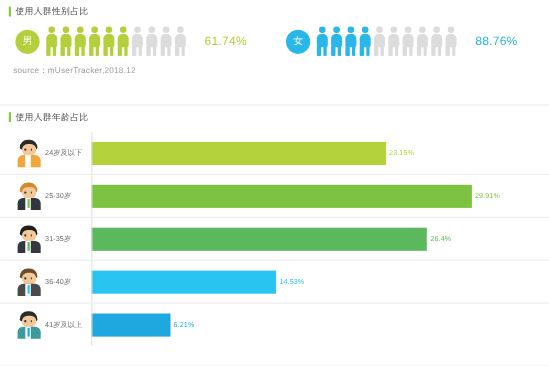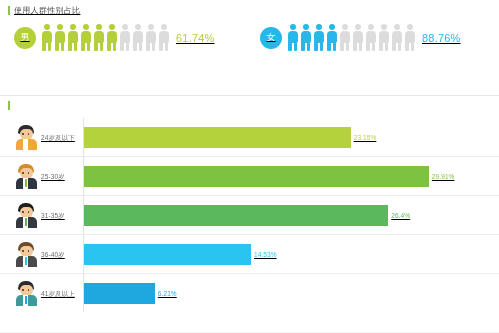--- a/index.html
+++ b/index.html
@@ -10,21 +10,20 @@
     background: #f4f4f4;
     font-family: "Liberation Sans", "DejaVu Sans", sans-serif;
     overflow: hidden;
   }
 
   .page {
     position: relative;
     width: 499px;
     height: 313px;
     background: #ffffff;
-    text-decoration: underline;
   }
 
   
   .panel {
     position: relative;
     background: #ffffff;
   }
   .panel-gender {
     height: 96px;
     border-bottom: 1px solid #e8e8e8;
@@ -124,21 +123,21 @@
   .person .leg-l { left: 1px; }
   .person .leg-r { right: 1px; }
 
   .p-male-on   { color: #b4cf3c; }
   .p-male-off  { color: #dcdcdc; }
   .p-female-on { color: #29b6e8; }
   .p-female-off{ color: #dcdcdc; }
 
   .gender-pct {
     font-size: 11px;
-    margin-left: 7px;
+    margin-left: 17px;
     letter-spacing: .2px;
     white-space: nowrap;
   }
   .gender-pct.male { color: #b4cf3c; }
   .gender-pct.female { color: #29b6e8; }
 
   .source {
     padding: 8px 0 0 12px;
     font-size: 7.5px;
     color: #9a9a9a;
@@ -398,26 +397,28 @@
               <i class="body"></i>
               <i class="leg-l"></i>
               <i class="leg-r"></i>
             </span>
         </div>
         <span class="gender-pct female">88.76%</span>
       </div>
 
     </div>
 
+    <div class="source">source：mUserTracker,2018.12</div>
   </div>
 
   <div class="panel panel-age">
 
     <div class="section-title">
       <span class="title-bar"></span>
+      <span>使用人群年龄占比</span>
     </div>
 
     <div class="age-chart" id="age-chart">
         <div class="age-row">
           <div class="avatar">
             <i class="hair" style="background:#2b2b2b"></i>
             <i class="face"></i>
             <i class="eye-l"></i>
             <i class="eye-r"></i>
             <i class="torso" style="background:#f0a83c"></i>

